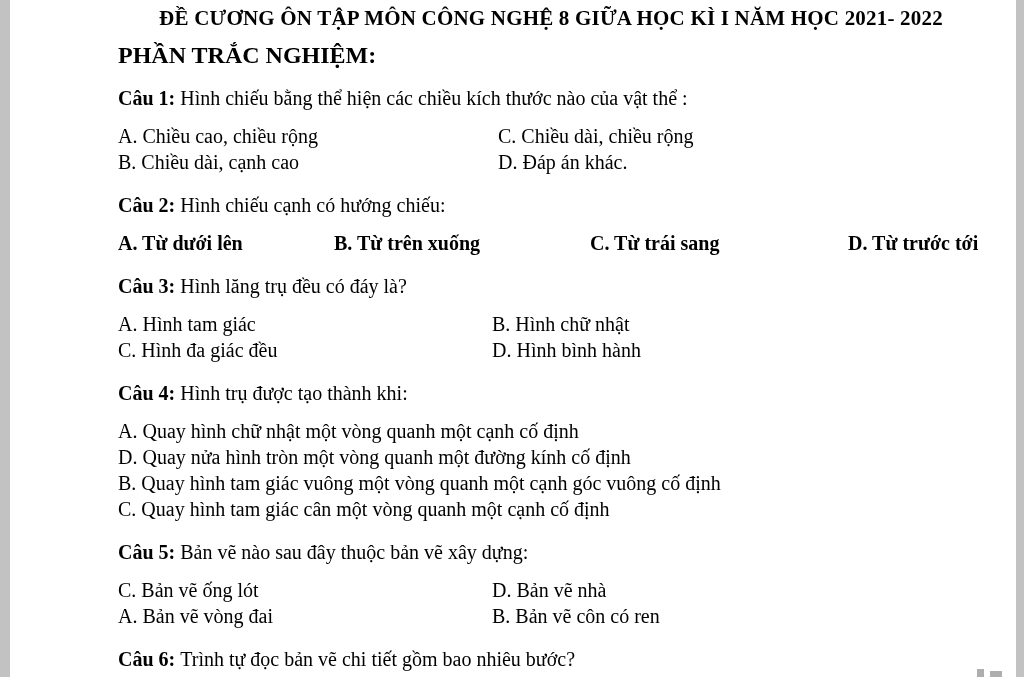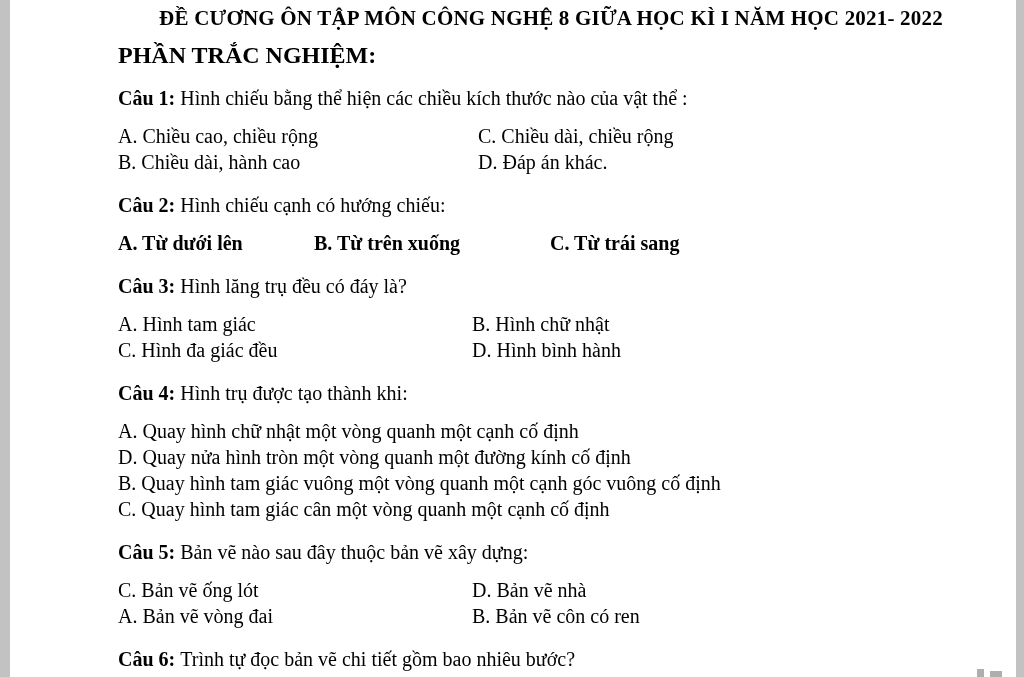--- a/index.html
+++ b/index.html
@@ -29,21 +29,21 @@
     white-space: nowrap;
   }
   .section-heading {
     font-size: 24px;
     font-weight: bold;
     line-height: 26px;
   }
   .question { margin-top: 17px; font-size: 20px; }
   .q-text { line-height: 26px; margin-bottom: 12px; }
   .q-label { font-weight: bold; margin-right: 5px; }
-  .opt-row { display: grid; grid-template-columns: 1fr; line-height: 26px; }
+  .opt-row { display: grid; grid-template-columns: 1fr; line-height: 26px; gap: 20px; }
   .opt { display: block; white-space: nowrap; overflow: hidden; }
 
   
   #questions .question:nth-child(1) .opt-row { grid-template-columns: 360px 1fr; }
   #questions .question:nth-child(2) .opt-row { grid-template-columns: 196px 236px 238px 1fr; font-weight: bold; }
   #questions .question:nth-child(3) .opt-row { grid-template-columns: 354px 1fr; }
   #questions .question:nth-child(4) .opt-row { grid-template-columns: 1fr; }
   #questions .question:nth-child(5) .opt-row { grid-template-columns: 354px 1fr; }
   #questions .question:nth-child(6) .opt-row { grid-template-columns: 89px 146px 157px 1fr; font-family: Liberation Mono, monospace; }
 
@@ -68,30 +68,31 @@
   <h2 class="section-heading">PHẦN TRẮC NGHIỆM:</h2>
 
   <div id="questions">
       <div class="question">
         <p class="q-text"><span class="q-label">Câu 1:</span><span class="q-body">Hình chiếu bằng thể hiện các chiều kích thước nào của vật thể :</span></p>
         <div class="opt-row">
           <span class="opt">A. Chiều cao, chiều rộng</span>
           <span class="opt">C. Chiều dài, chiều rộng</span>
         </div>
         <div class="opt-row">
-          <span class="opt">B. Chiều dài, hành cao</span>
+          <span class="opt">B. Chiều dài, cạnh cao</span>
           <span class="opt">D. Đáp án khác.</span>
         </div>
       </div>
       <div class="question">
         <p class="q-text"><span class="q-label">Câu 2:</span><span class="q-body">Hình chiếu cạnh có hướng chiếu:</span></p>
         <div class="opt-row">
           <span class="opt">A. Từ dưới lên</span>
           <span class="opt">B. Từ trên xuống</span>
           <span class="opt">C. Từ trái sang</span>
+          <span class="opt">D. Từ trước tới</span>
         </div>
       </div>
       <div class="question">
         <p class="q-text"><span class="q-label">Câu 3:</span><span class="q-body">Hình lăng trụ đều có đáy là?</span></p>
         <div class="opt-row">
           <span class="opt">A. Hình tam giác</span>
           <span class="opt">B. Hình chữ nhật</span>
         </div>
         <div class="opt-row">
           <span class="opt">C. Hình đa giác đều</span>

